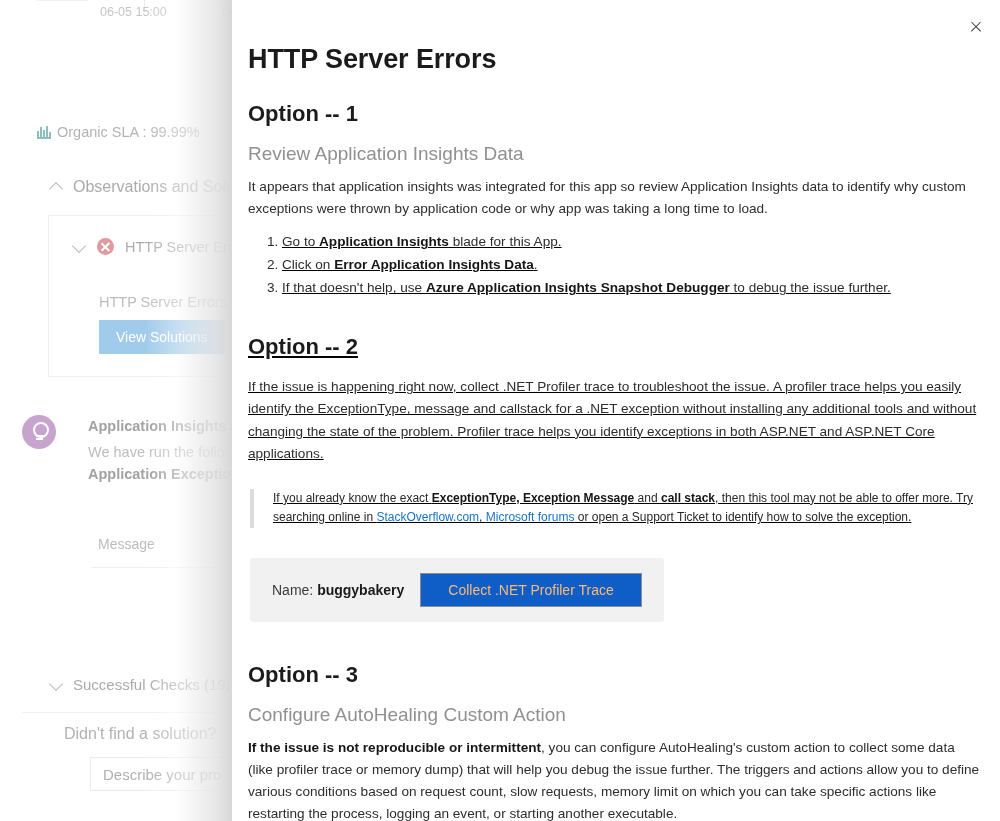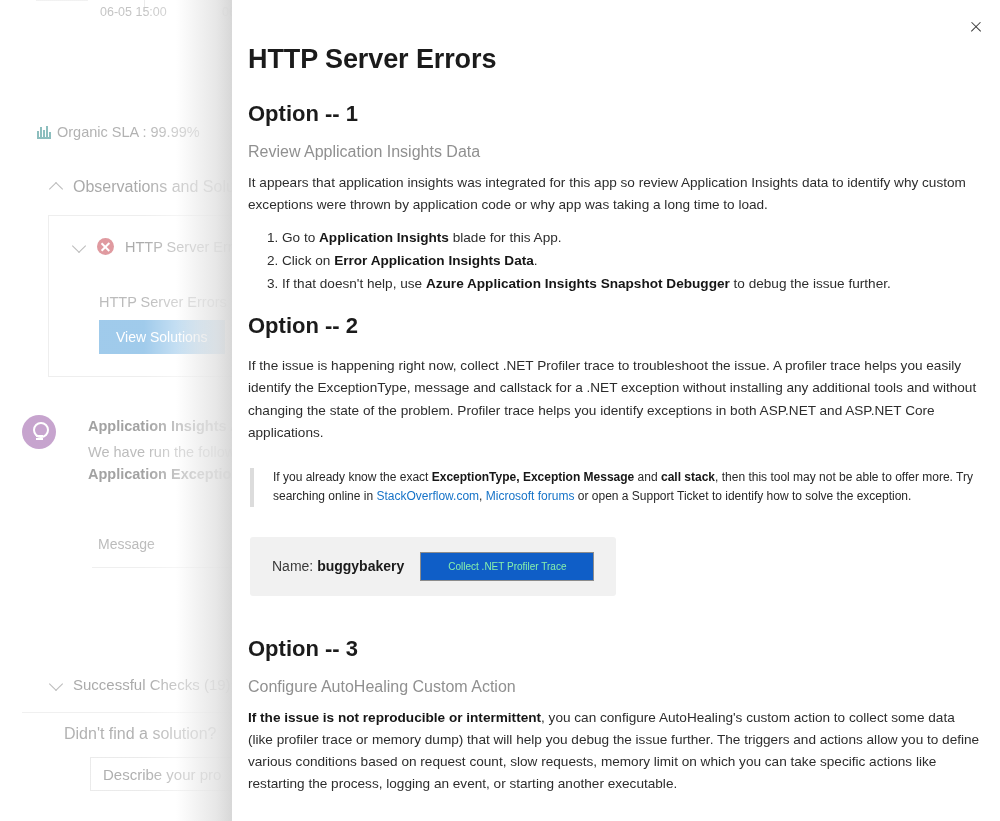--- a/index.html
+++ b/index.html
@@ -196,28 +196,28 @@
     margin: 0 0 26px 0;
     font-size: 27px; font-weight: bold; color: #1b1b1b;
     letter-spacing: -0.1px;
   }
   h2.opt {
     margin: 0 0 16px 0;
     font-size: 22px; font-weight: bold; color: #1b1b1b;
   }
   h3.subhead {
     margin: 0 0 11px 0;
-    font-size: 16px; font-weight: normal; color: #909090;
+    font-size: 19px; font-weight: normal; color: #909090;
   }
   p.body {
     margin: 0 0 8px 0;
     font-size: 13.6px; line-height: 1.63; color: #2d2d2d;
   }
   ol.steps {
-    margin: 11px 0 0 0; padding-left: 34px;
+    margin: 11px 0 0 0; padding-left: 34px; text-decoration: underline;
   }
   ol.steps li {
     font-size: 13.6px; line-height: 1.69; color: #2d2d2d;
   }
   b, strong { font-weight: bold; color: #161616; }
 
   blockquote.note {
     margin: 24px 0 22px 2px;
     padding: 0 0 0 19px;
     border-left: 4px solid #dcdcdc;
@@ -228,29 +228,29 @@
   .action-card {
     display: inline-flex; align-items: center;
     background: #f1f1f1; border-radius: 3px;
     padding: 15px 22px; margin: 8px 0 14px 2px;
   }
   .action-card .nm {
     font-size: 14px; color: #3b3b3b; margin-right: 16px; white-space: nowrap;
   }
   .action-card .nm b { color: #1b1b1b; }
   .btn-primary {
-    background: #0f5ec7; color: #86efac;
+    background: #0f5ec7; color: #fdba74;
     border: 1px solid #8c8c8c;
-    padding: 8px 27px; font-size: 10px;
+    padding: 8px 27px; font-size: 14px;
     font-family: "Liberation Sans", sans-serif;
     cursor: pointer; white-space: nowrap;
   }
   .sec { margin-bottom: 4px; }
   .sec-3 { margin-top: 26px; }
-  .sec-2 { margin-top: 17px; }
+  .sec-2 { margin-top: 34px; text-decoration: underline; }
 </style>
 </head>
 <body>
 
 <div id="root">
 
   <div class="bg">
     <div class="bg-inner">
 
       <div class="chart-axis">

